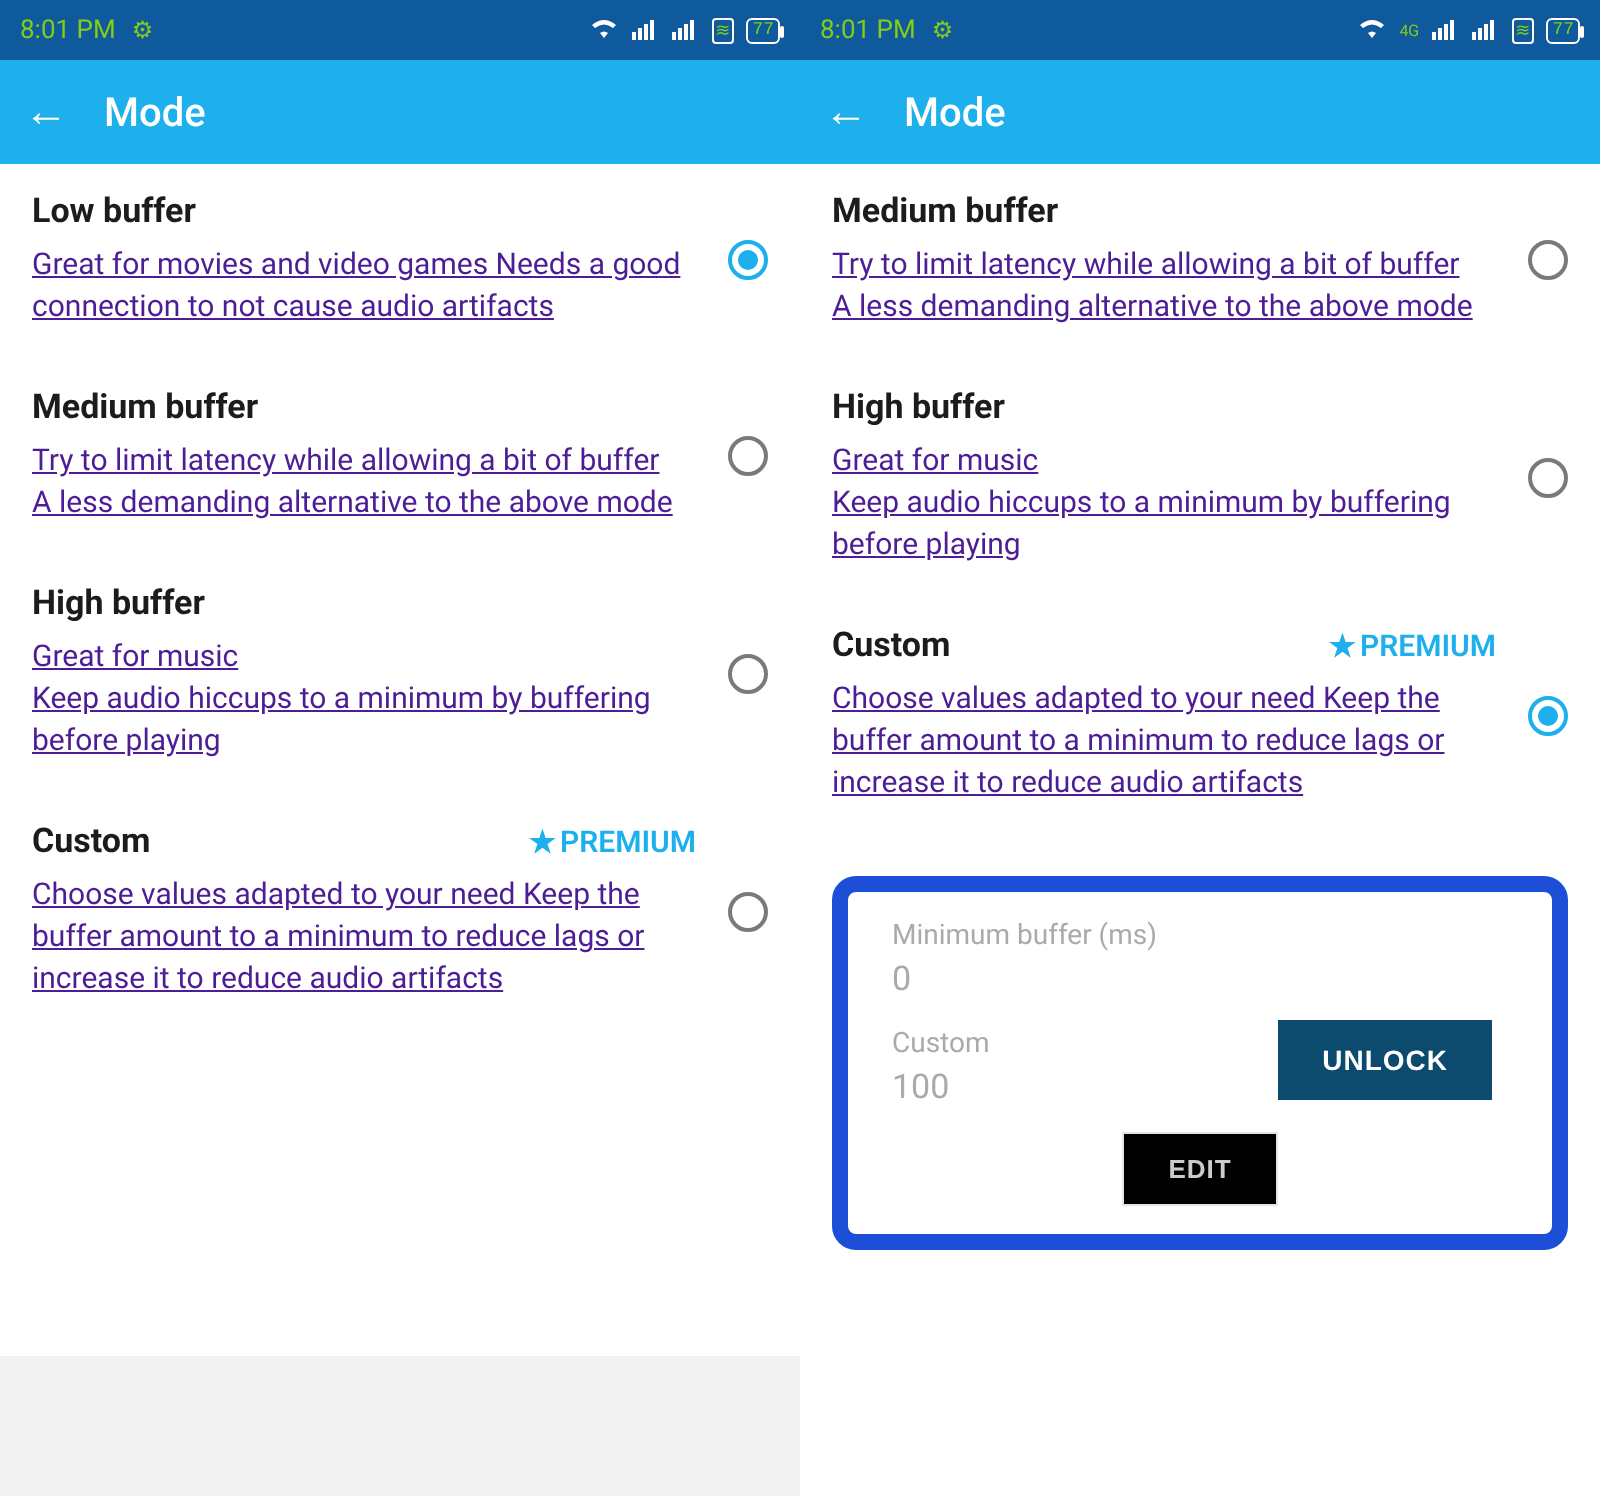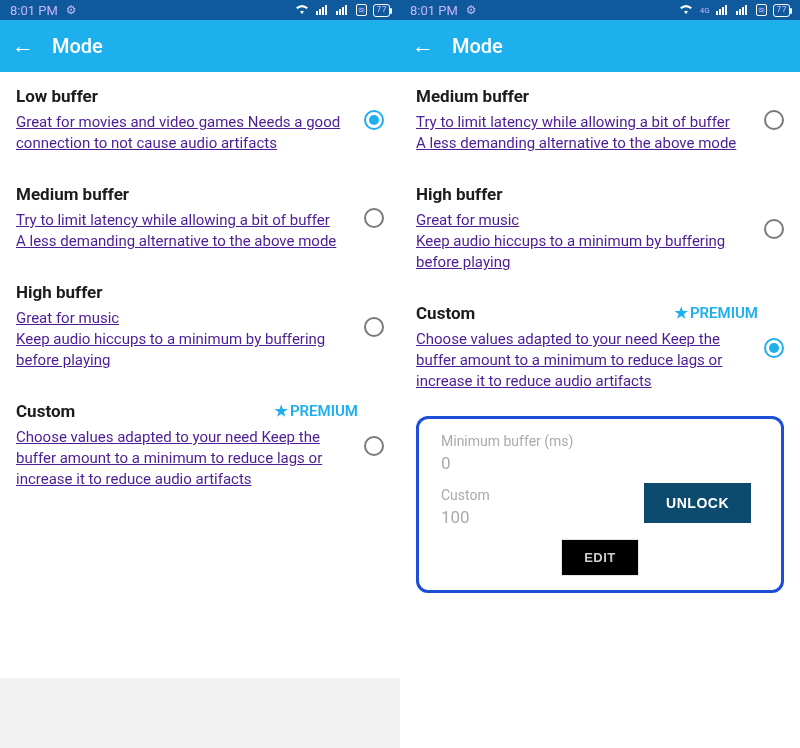--- a/index.html
+++ b/index.html
@@ -11,23 +11,23 @@
       display: flex;
     }
     .screen {
       width: 400px;
       height: 748px;
       background: #fff;
       position: relative;
       overflow: hidden;
     }
     .status-bar {
-      height: 20px;
+      height: 30px;
       background: #0f5a9c;
-      color: #c4b5fd;
+      color: #84cc16;
       display: flex;
       align-items: center;
       justify-content: space-between;
       padding: 0 10px;
       font-size: 13px;
     }
     .status-left { display: flex; gap: 8px; align-items: center; }
     .status-right { display: flex; gap: 6px; align-items: center; }
     .status-icon { display: inline-block; font-size: 12px; }
     .app-bar {
@@ -47,21 +47,21 @@
       font-size: 20px;
       font-weight: 500;
     }
     .list {
       padding: 0;
     }
     .option {
       padding: 14px 16px 16px 16px;
       display: flex;
       align-items: center;
-      gap: 6px;
+      gap: 16px;
     }
     .option-body {
       flex: 1;
     }
     .option-title-row {
       display: flex;
       justify-content: space-between;
       align-items: center;
       margin-bottom: 6px;
     }
@@ -96,22 +96,22 @@
       border-color: #1eafed;
     }
     .radio.selected::after {
       content: "";
       position: absolute;
       top: 3px; left: 3px; right: 3px; bottom: 3px;
       background: #1eafed;
       border-radius: 50%;
     }
     .highlight-box {
-      margin: 8px 16px;
-      border: 3px solid #1d4ed8;
+      margin: 20px 16px;
+      border: 8px solid #1d4ed8;
       border-radius: 12px;
       padding: 14px 22px;
     }
     .hb-label {
       color: #aaa;
       font-size: 14px;
       margin-bottom: 4px;
     }
     .hb-value {
       color: #aaa;

